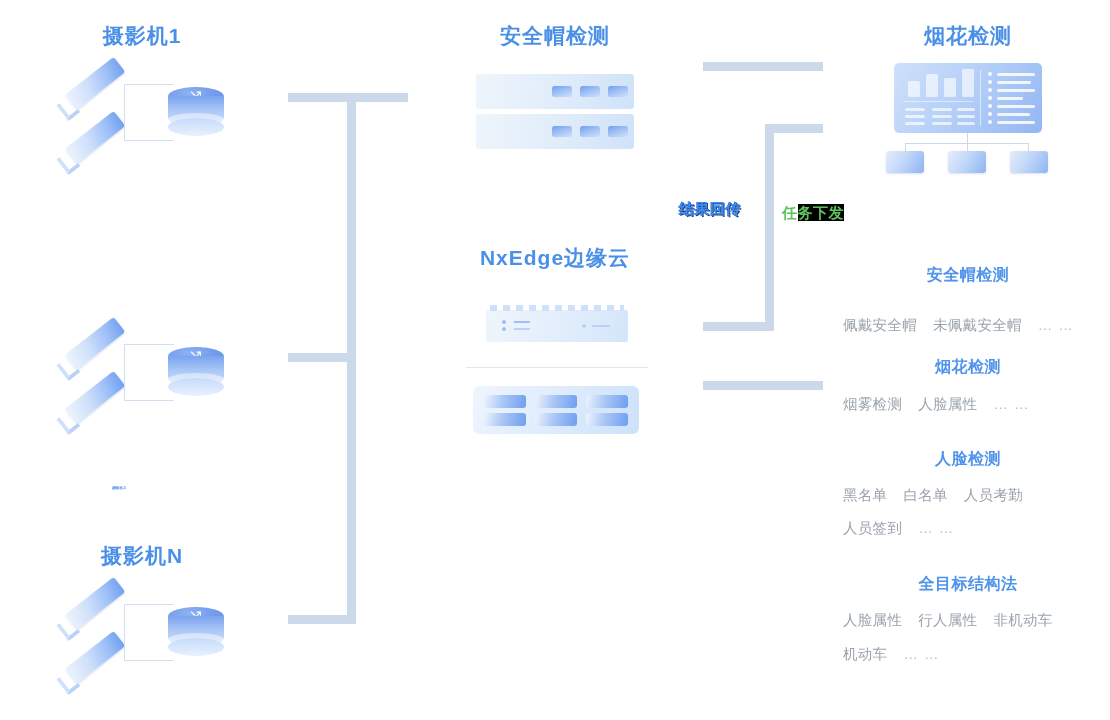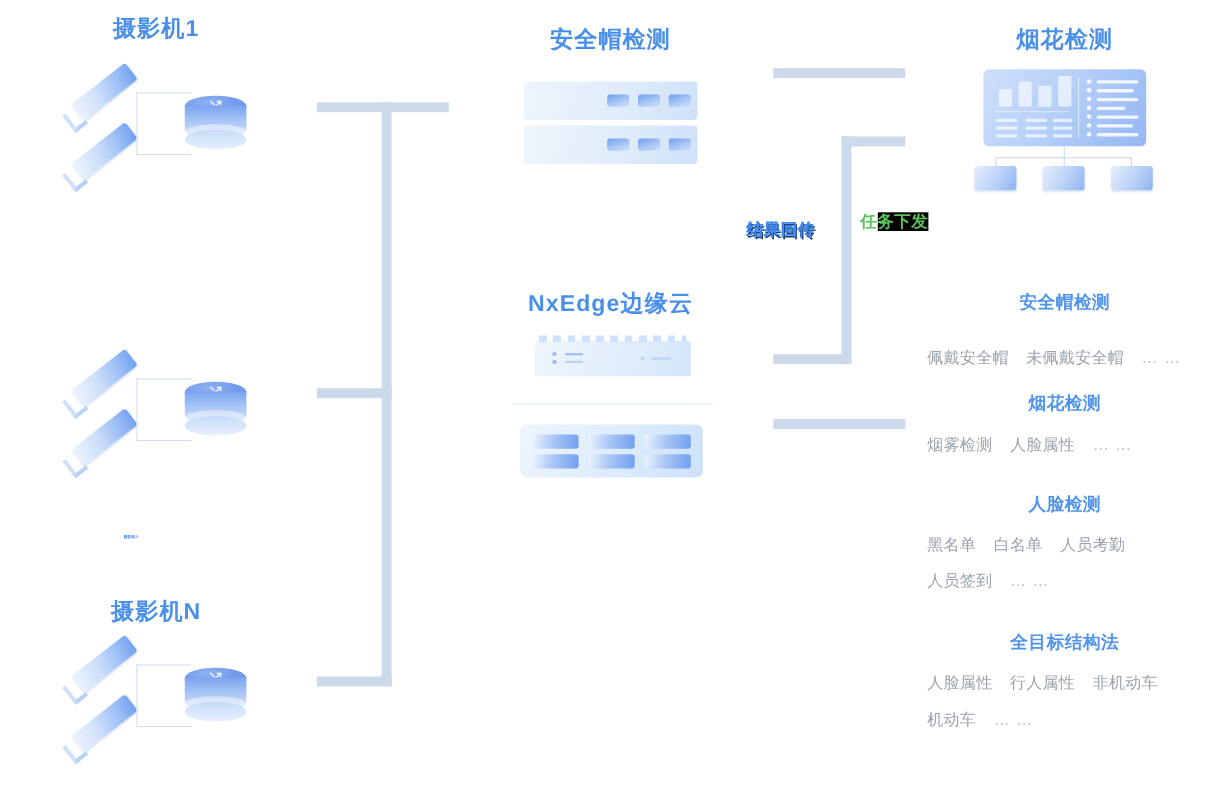--- a/index.html
+++ b/index.html
@@ -234,21 +234,21 @@
     white-space: nowrap;
     letter-spacing: -0.2px;
     transform: scaleY(.85);
   }
 </style>
 </head>
 <body>
 
 <div id="canvas">
 
-  <div class="col-title" style="left:72px; top:12px; width:140px;">摄影机1</div>
+  <div class="col-title" style="left:72px; top:22px; width:140px;">摄影机1</div>
 
   <div class="cam-group" style="left:46px; top:62px; width:200px; height:110px;">
     <div class="camera cam-top" style="left:18px; top:12px;"></div>
     <div class="camera cam-bot" style="left:18px; top:66px;"></div>
     <div class="cam-wire" style="left:78px; top:22px; width:50px; height:57px; border-right:none;"></div>
     <div class="cam-wire" style="left:128px; top:50px; width:44px; height:0; border-left:none; border-right:none; border-bottom:none;"></div>
     <div class="bar" style="left:126px; top:49px; width:44px; height:1.3px; background:#d3dff0;"></div>
     <div class="router" style="left:122px; top:25px;">
       <div class="top"></div>
       <div class="arrows">⤮</div>
@@ -302,21 +302,21 @@
     <i></i>
     <i></i>
     <i></i>
   </div>
   <div class="rack" style="left:476px; top:114px;">
     <i></i>
     <i></i>
     <i></i>
   </div>
 
-  <div class="col-title" style="left:465px; top:262px; width:180px;">NxEdge边缘云</div>
+  <div class="col-title" style="left:465px; top:244px; width:180px;">NxEdge边缘云</div>
 
   <div class="chassis" style="left:486px; top:310px;">
     <div class="teeth"></div>
     <div class="leds"></div>
     <div class="leds2"></div>
   </div>
 
   <div class="divider" style="left:466px; top:367px; width:182px;"></div>
 
   <div class="blades" style="left:473px; top:386px;">
@@ -329,21 +329,21 @@
   </div>
 
   <div class="bar" style="left:703px; top:62px; width:120px; height:9px;"></div>
   <div class="bar" style="left:765px; top:124px; width:58px; height:9px;"></div>
   <div class="bar" style="left:765px; top:124px; width:9px; height:207px;"></div>
   <div class="bar" style="left:703px; top:322px; width:71px; height:9px;"></div>
   <div class="bar" style="left:703px; top:381px; width:120px; height:9px;"></div>
 
   <div class="flow-label flow-blue" style="left:679px; top:200px;">结果回传</div>
 
-  <div class="flow-label flow-green" style="left:782px; top:192px;">
+  <div class="flow-label flow-green" style="left:782px; top:204px;">
     <span>任</span><span class="boxed">务下发</span>
   </div>
 
   <div class="col-title" style="left:898px; top:22px; width:140px;">烟花检测</div>
 
   <div class="dash" style="left:894px; top:63px;">
     <div class="vline"></div>
     <div class="hline"></div>
 
     <div class="bar-g" style="left:14px; width:12px; height:16px;"></div>

